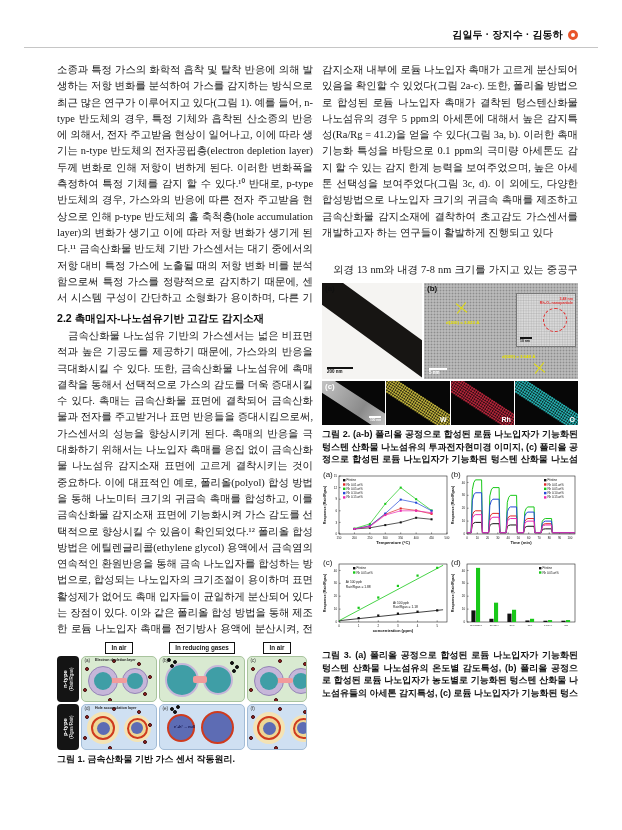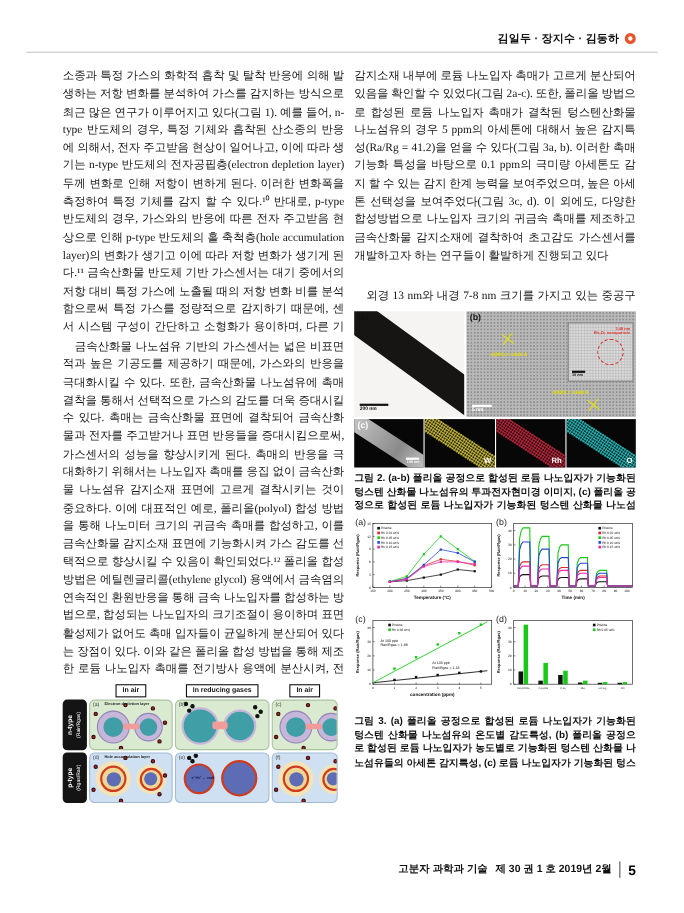--- a/index.html
+++ b/index.html
@@ -84,20 +84,21 @@
 <div class="page">
 
   <div class="hdr">
     <span class="authors">김일두 · 장지수 · 김동하</span>
     <span class="orcid"></span>
   </div>
   <div class="rule"></div>
 
   <div class="col left">
     <p class="bp" id="lp1">소종과 특정 가스의 화학적 흡착 및 탈착 반응에 의해 발생하는 저항 변화를 분석하여 가스를 감지하는 방식으로 최근 많은 연구가 이루어지고 있다(그림 1). 예를 들어, n-type 반도체의 경우, 특정 기체와 흡착된 산소종의 반응에 의해서, 전자 주고받음 현상이 일어나고, 이에 따라 생기는 n-type 반도체의 전자공핍층(electron depletion layer) 두께 변화로 인해 저항이 변하게 된다. 이러한 변화폭을 측정하여 특정 기체를 감지 할 수 있다.¹⁰ 반대로, p-type 반도체의 경우, 가스와의 반응에 따른 전자 주고받음 현상으로 인해 p-type 반도체의 홀 축척층(hole accumulation layer)의 변화가 생기고 이에 따라 저항 변화가 생기게 된다.¹¹ 금속산화물 반도체 기반 가스센서는 대기 중에서의 저항 대비 특정 가스에 노출될 때의 저항 변화 비를 분석함으로써 특정 가스를 정량적으로 감지하기 때문에, 센서 시스템 구성이 간단하고 소형화가 용이하며, 다른 기기와의 연동이 쉽다는 장점을 가지고 있다.</p>
+    <h3 class="sec-h">2.2 촉매입자-나노섬유기반 고감도 감지소재</h3>
     <p class="bp ind" id="lp2">금속산화물 나노섬유 기반의 가스센서는 넓은 비표면적과 높은 기공도를 제공하기 때문에, 가스와의 반응을 극대화시킬 수 있다. 또한, 금속산화물 나노섬유에 촉매 결착을 통해서 선택적으로 가스의 감도를 더욱 증대시킬 수 있다. 촉매는 금속산화물 표면에 결착되어 금속산화물과 전자를 주고받거나 표면 반응들을 증대시킴으로써, 가스센서의 성능을 향상시키게 된다. 촉매의 반응을 극대화하기 위해서는 나노입자 촉매를 응집 없이 금속산화물 나노섬유 감지소재 표면에 고르게 결착시키는 것이 중요하다. 이에 대표적인 예로, 폴리올(polyol) 합성 방법을 통해 나노미터 크기의 귀금속 촉매를 합성하고, 이를 금속산화물 감지소재 표면에 기능화시켜 가스 감도를 선택적으로 향상시킬 수 있음이 확인되었다.¹² 폴리올 합성 방법은 에틸렌글리콜(ethylene glycol) 용액에서 금속염의 연속적인 환원반응을 통해 금속 나노입자를 합성하는 방법으로, 합성되는 나노입자의 크기조절이 용이하며 표면활성제가 없어도 촉매 입자들이 균일하게 분산되어 있다는 장점이 있다. 이와 같은 폴리올 합성 방법을 통해 제조한 로듐 나노입자 촉매를 전기방사 용액에 분산시켜, 전기방사 공정을 통해 텅스텐 산화물 나노섬유에 결착하여,</p>
 
     <figure id="fig1" style="margin:6px 0 0 0;">
       <div id="fig1-canvas">
         <div class="f1head" style="grid-column:2;grid-row:1">
             <span>In air</span>
           </div>
         <div class="f1head" style="grid-column:3;grid-row:1">
             <span>In reducing gases</span>
           </div>
@@ -193,20 +194,21 @@
             <i class="c" style="left:42px;top:10px;width:27px;height:27px;background:#f4e3b4;"></i>
             <i class="c" style="left:45px;top:13px;width:21px;height:21px;background:#eed795;border:2px solid #cf3b1e;"></i>
             <i class="c" style="left:49px;top:17px;width:12px;height:12px;background:#5d6cb4;"></i>
             <i class="mol" style="left:3px;top:10px"></i>
             <i class="mol" style="left:30px;top:2px"></i>
             <i class="mol" style="left:55px;top:5px"></i>
             <i class="mol" style="left:1px;top:31px"></i>
             <i class="mol" style="left:26px;top:41px"></i>
           </div>
       </div>
+      <figcaption class="figcap">그림 1. 금속산화물 기반 가스 센서 작동원리.</figcaption>
     </figure>
   </div>
 
   <div class="col right">
     <p class="bp" id="rp1">감지소재 내부에 로듐 나노입자 촉매가 고르게 분산되어 있음을 확인할 수 있었다(그림 2a-c). 또한, 폴리올 방법으로 합성된 로듐 나노입자 촉매가 결착된 텅스텐산화물 나노섬유의 경우 5 ppm의 아세톤에 대해서 높은 감지특성(Ra/Rg = 41.2)을 얻을 수 있다(그림 3a, b). 이러한 촉매 기능화 특성을 바탕으로 0.1 ppm의 극미량 아세톤도 감지 할 수 있는 감지 한계 능력을 보여주었으며, 높은 아세톤 선택성을 보여주었다(그림 3c, d). 이 외에도, 다양한 합성방법으로 나노입자 크기의 귀금속 촉매를 제조하고 금속산화물 감지소재에 결착하여 초고감도 가스센서를 개발하고자 하는 연구들이 활발하게 진행되고 있다</p>
     <p class="bp ind" id="rp3">외경 13 nm와 내경 7-8 nm 크기를 가지고 있는 중공구조</p>
 
     <figure id="fig2" style="margin:4px 0 0 0;">
       <div class="f2top">
         <div class="f2pan" id="f2a">
@@ -475,19 +477,13 @@
               <rect x="89" y="9" width="2.4" height="2.4" fill="#111111"></rect>
               <text x="92.4" y="11.2" font-size="2.9" text-anchor="start" fill="#111" font-family="Liberation Sans, sans-serif">Pristine</text>
               <rect x="89" y="13.3" width="2.4" height="2.4" fill="#19c819"></rect>
               <text x="92.4" y="15.5" font-size="2.9" text-anchor="start" fill="#111" font-family="Liberation Sans, sans-serif">Rh 0.05 wt%</text>
             </svg></div>
         </div>
       <figcaption class="figcap" style="height:51px;">그림 3. (a) 폴리올 공정으로 합성된 로듐 나노입자가 기능화된 텅스텐 산화물 나노섬유의 온도별 감도특성, (b) 폴리올 공정으로 합성된 로듐 나노입자가 농도별로 기능화된 텅스텐 산화물 나노섬유들의 아세톤 감지특성, (c) 로듐 나노입자가 기능화된 텅스텐 산화물 나노섬유의 감지한계 특성, (d) 로듐 나노입자가 기능화된 텅스텐 산화물 나노섬유의 선택성 특성.</figcaption>
     </figure>
   </div>
 
-  <div class="ftr">
-    <span class="jt">고분자 과학과 기술</span>
-    <span class="is">제 30 권 1 호 2019년 2월</span>
-    <span class="vbar"></span>
-    <span class="pg">5</span>
-  </div>
 </div>
 
 </body></html>

